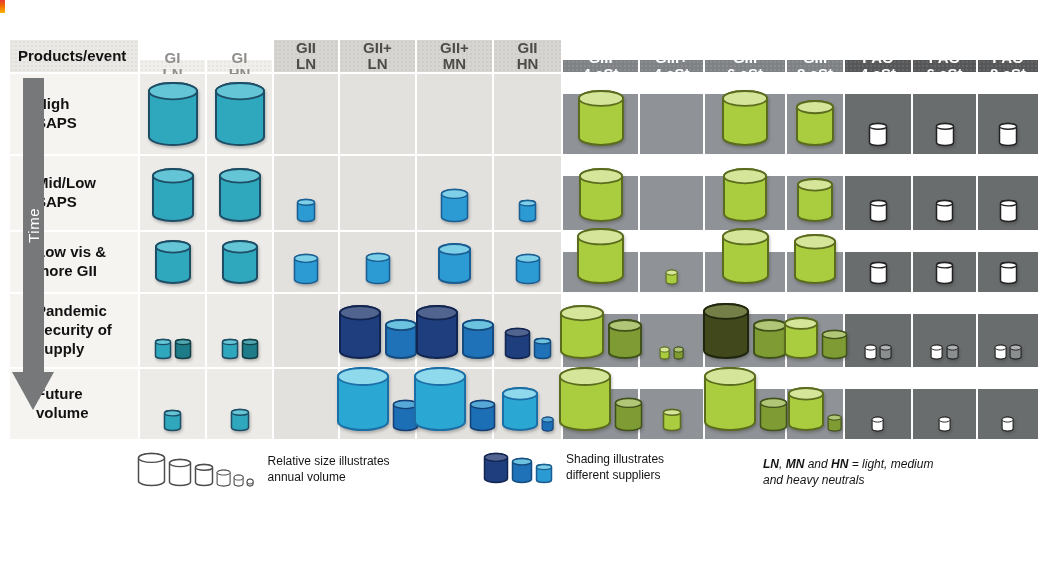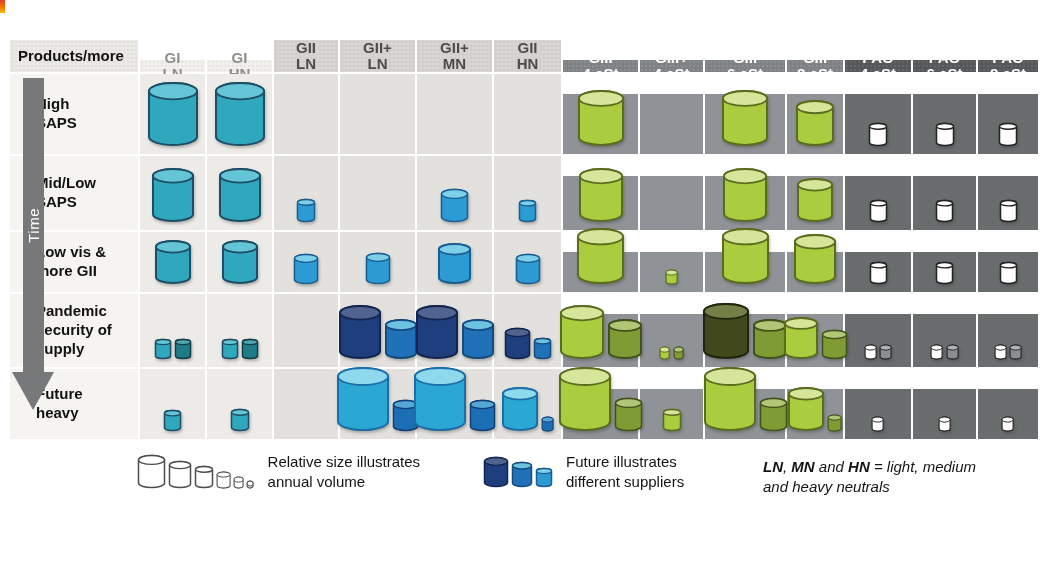--- a/index.html
+++ b/index.html
@@ -44,33 +44,33 @@
   #time-bar{margin-left:11px;width:21px;height:294px;background:#77787A;
       display:flex;align-items:center;justify-content:center;}
   #time-label{writing-mode:vertical-rl;transform:rotate(180deg);color:#fff;
       font-size:15px;letter-spacing:0.5px;}
   #time-head{width:0;height:0;border-left:21.5px solid transparent;
       border-right:21.5px solid transparent;border-top:38px solid #77787A;}
 
   
   .legend-item{position:absolute;display:flex;align-items:center;gap:13px;}
   .legend-cyls{display:flex;align-items:flex-end;gap:2px;}
-  .legend-text{font-size:15px;line-height:1.32;color:#141414;white-space:pre-line;}
+  .legend-text{font-size:12px;line-height:1.32;color:#141414;white-space:pre-line;}
   #legend-size{left:137px;top:452px;}
   #legend-suppliers{left:483px;top:452px;}
   #legend-neutrals{left:763px;top:457px;font-style:italic;}
 </style>
 </head>
 <body>
 
 <div id="stage">
   <div id="corner-mark"></div>
 
   <div id="products-table">
-      <div class="hd hd-products tex-light">Products/more</div>
+      <div class="hd hd-products tex-light">Products/event</div>
       <div class="hd hd-gi tex-light">GI
 LN</div>
       <div class="hd hd-gi tex-light">GI
 HN</div>
       <div class="hd hd-gii tex-light">GII
 LN</div>
       <div class="hd hd-gii tex-light">GII+
 LN</div>
       <div class="hd hd-gii tex-light">GII+
 MN</div>
@@ -413,21 +413,21 @@
         <svg width="13.2" height="16.2" viewBox="-1.1 -1.1 13.2 16.2" style="overflow: visible;">
           <path d="M 0 2.5 L 0 11.5 A 5.5 2.5 0 0 0 11 11.5 L 11 2.5 A 5.5 2.5 0 0 0 0 2.5 Z" fill="#FFFFFF" stroke="#222222" stroke-width="1.1" stroke-linejoin="round"></path>
           <ellipse cx="5.5" cy="2.5" rx="5.5" ry="2.5" fill="#FFFFFF" stroke="#222222" stroke-width="0.9900000000000001"></ellipse>
         </svg>
         <svg width="13.2" height="16.2" viewBox="-1.1 -1.1 13.2 16.2" style="overflow: visible;">
           <path d="M 0 2.5 L 0 11.5 A 5.5 2.5 0 0 0 11 11.5 L 11 2.5 A 5.5 2.5 0 0 0 0 2.5 Z" fill="#8B8E90" stroke="#222222" stroke-width="1.1" stroke-linejoin="round"></path>
           <ellipse cx="5.5" cy="2.5" rx="5.5" ry="2.5" fill="#B0B3B5" stroke="#222222" stroke-width="0.9900000000000001"></ellipse>
         </svg>
       </div>
       <div class="cell-label">Future
-heavy</div>
+volume</div>
       <div class="cell cell-gi tex-light">
         <svg width="19" height="23" viewBox="-1.5 -1.5 19 23" style="overflow: visible;">
           <path d="M 0 2.72 L 0 17.28 A 8 2.72 0 0 0 16 17.28 L 16 2.72 A 8 2.72 0 0 0 0 2.72 Z" fill="#2FA8BD" stroke="#1D4E66" stroke-width="1.5" stroke-linejoin="round"></path>
           <ellipse cx="8" cy="2.72" rx="8" ry="2.72" fill="#63C5D5" stroke="#1D4E66" stroke-width="1.35"></ellipse>
         </svg>
       </div>
       <div class="cell cell-gi tex-light">
         <svg width="20" height="24" viewBox="-1.5 -1.5 20 24" style="overflow: visible;">
           <path d="M 0 2.89 L 0 18.11 A 8.5 2.89 0 0 0 17 18.11 L 17 2.89 A 8.5 2.89 0 0 0 0 2.89 Z" fill="#2FA8BD" stroke="#1D4E66" stroke-width="1.5" stroke-linejoin="round"></path>
           <ellipse cx="8.5" cy="2.89" rx="8.5" ry="2.89" fill="#63C5D5" stroke="#1D4E66" stroke-width="1.35"></ellipse>
@@ -566,21 +566,21 @@
         </svg>
         <svg width="22" height="27" viewBox="-1.5 -1.5 22 27" style="overflow: visible;">
           <path d="M 0 3.2300000000000004 L 0 20.77 A 9.5 3.2300000000000004 0 0 0 19 20.77 L 19 3.2300000000000004 A 9.5 3.2300000000000004 0 0 0 0 3.2300000000000004 Z" fill="#1F72B8" stroke="#154C80" stroke-width="1.5" stroke-linejoin="round"></path>
           <ellipse cx="9.5" cy="3.2300000000000004" rx="9.5" ry="3.2300000000000004" fill="#6CC3DF" stroke="#154C80" stroke-width="1.35"></ellipse>
         </svg>
         <svg width="18" height="21" viewBox="-1.5 -1.5 18 21" style="overflow: visible;">
           <path d="M 0 2.5500000000000003 L 0 15.45 A 7.5 2.5500000000000003 0 0 0 15 15.45 L 15 2.5500000000000003 A 7.5 2.5500000000000003 0 0 0 0 2.5500000000000003 Z" fill="#2D9BD3" stroke="#1A5E93" stroke-width="1.5" stroke-linejoin="round"></path>
           <ellipse cx="7.5" cy="2.5500000000000003" rx="7.5" ry="2.5500000000000003" fill="#7DD0E8" stroke="#1A5E93" stroke-width="1.35"></ellipse>
         </svg>
       </div>
-    <div class="legend-text">Future illustrates
+    <div class="legend-text">Shading illustrates
 different suppliers</div>
   </div>
 
   <div id="legend-neutrals" class="legend-item">
     <div class="legend-text"><b>LN</b><span>, </span><b>MN</b><span> and </span><b>HN</b><span> = light, medium
 and heavy neutrals</span></div>
   </div>
 </div>
 
 </body></html>

